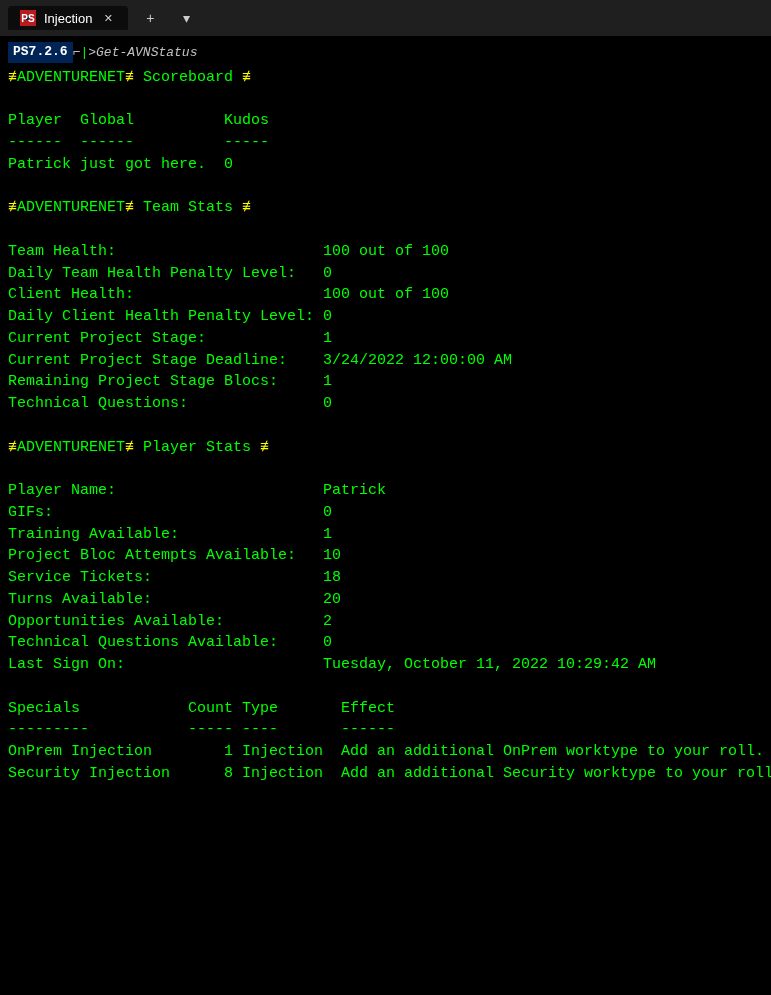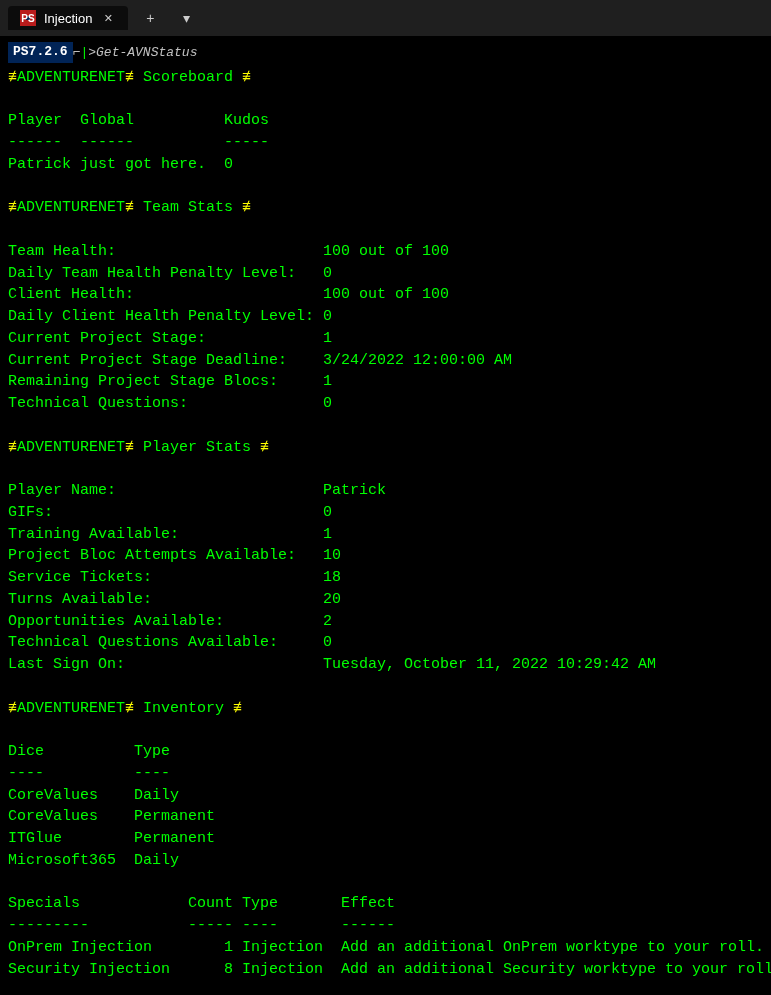--- a/index.html
+++ b/index.html
@@ -180,29 +180,19 @@
 Training Available:                1
 Project Bloc Attempts Available:   10
 Service Tickets:                   18
 Turns Available:                   20
 Opportunities Available:           2
 Technical Questions Available:     0
 Last Sign On:                      Tuesday, October 11, 2022 10:29:42 AM
 
 </pre>
 
-  <pre><span class="highlight-yellow">≢</span>ADVENTURENET<span class="highlight-yellow">≢</span> Inventory <span class="highlight-yellow">≢</span>
-
-Dice          Type
-----          ----
-CoreValues    Daily
-CoreValues    Permanent
-ITGlue        Permanent
-Microsoft365  Daily
-
-</pre>
 
   <pre>Specials            Count Type       Effect
 ---------           ----- ----       ------
 OnPrem Injection        1 Injection  Add an additional OnPrem worktype to your roll.
 Security Injection      8 Injection  Add an additional Security worktype to your roll.</pre>
 
 </div>
 
 </body></html>

